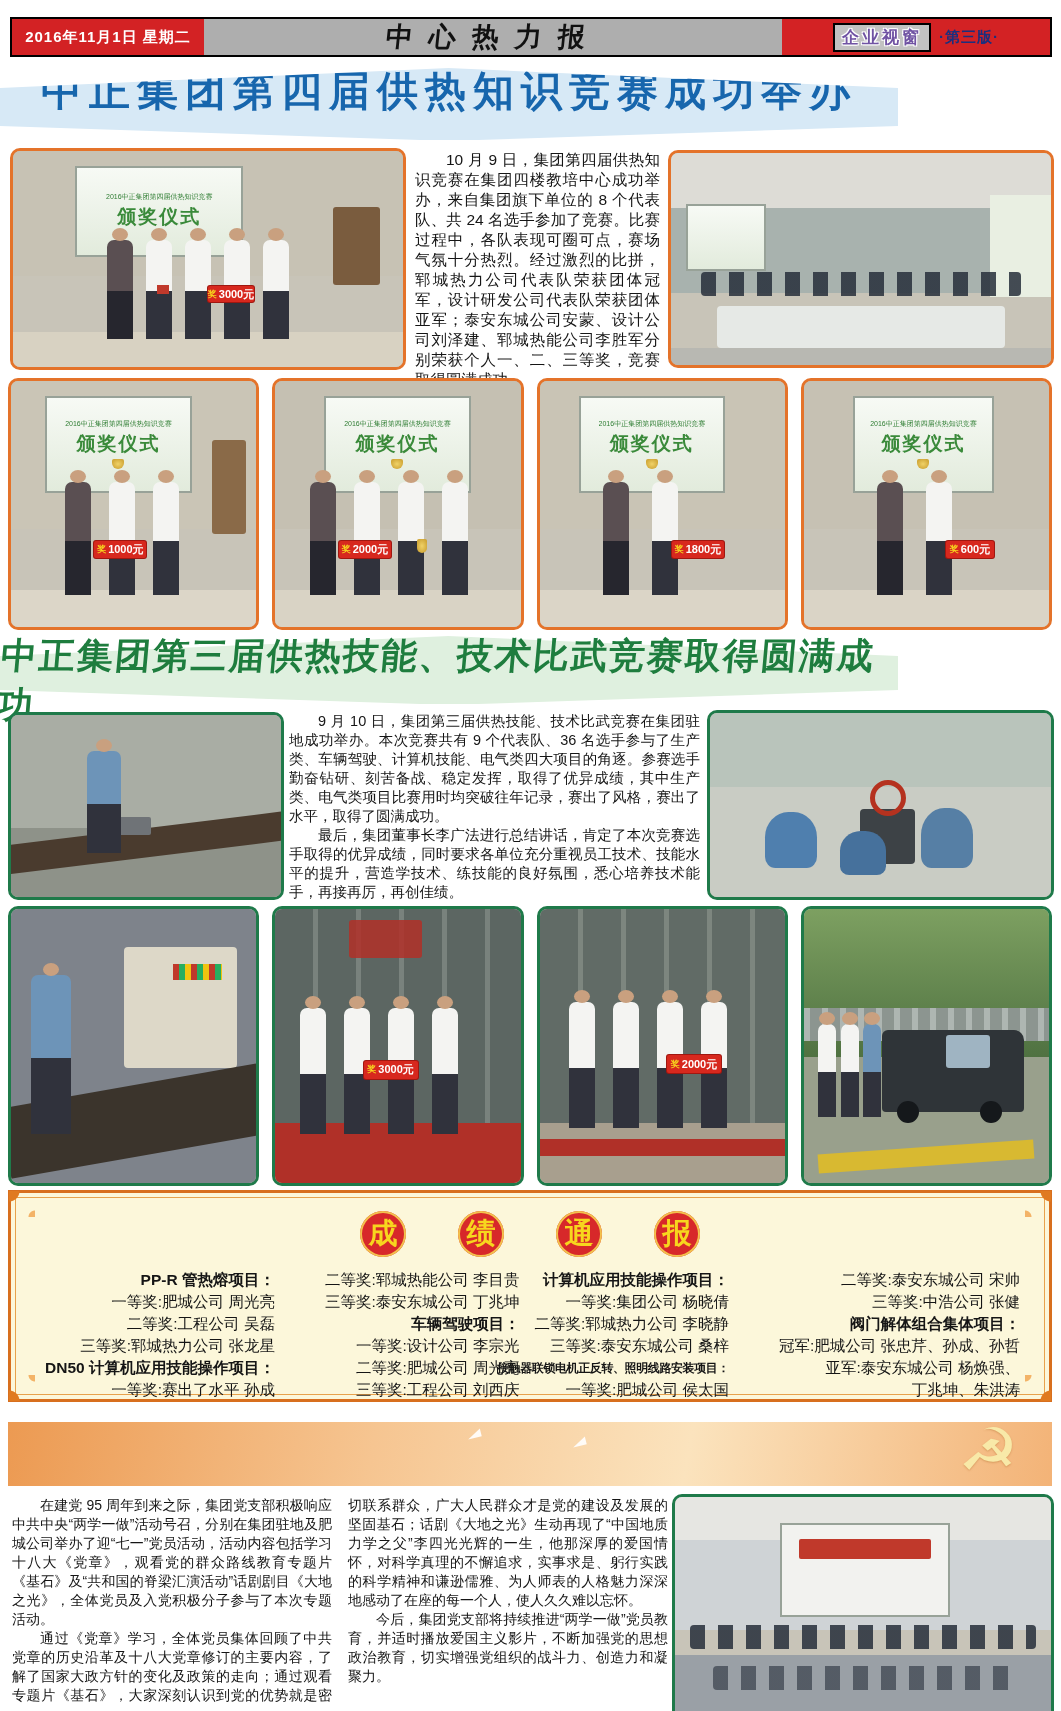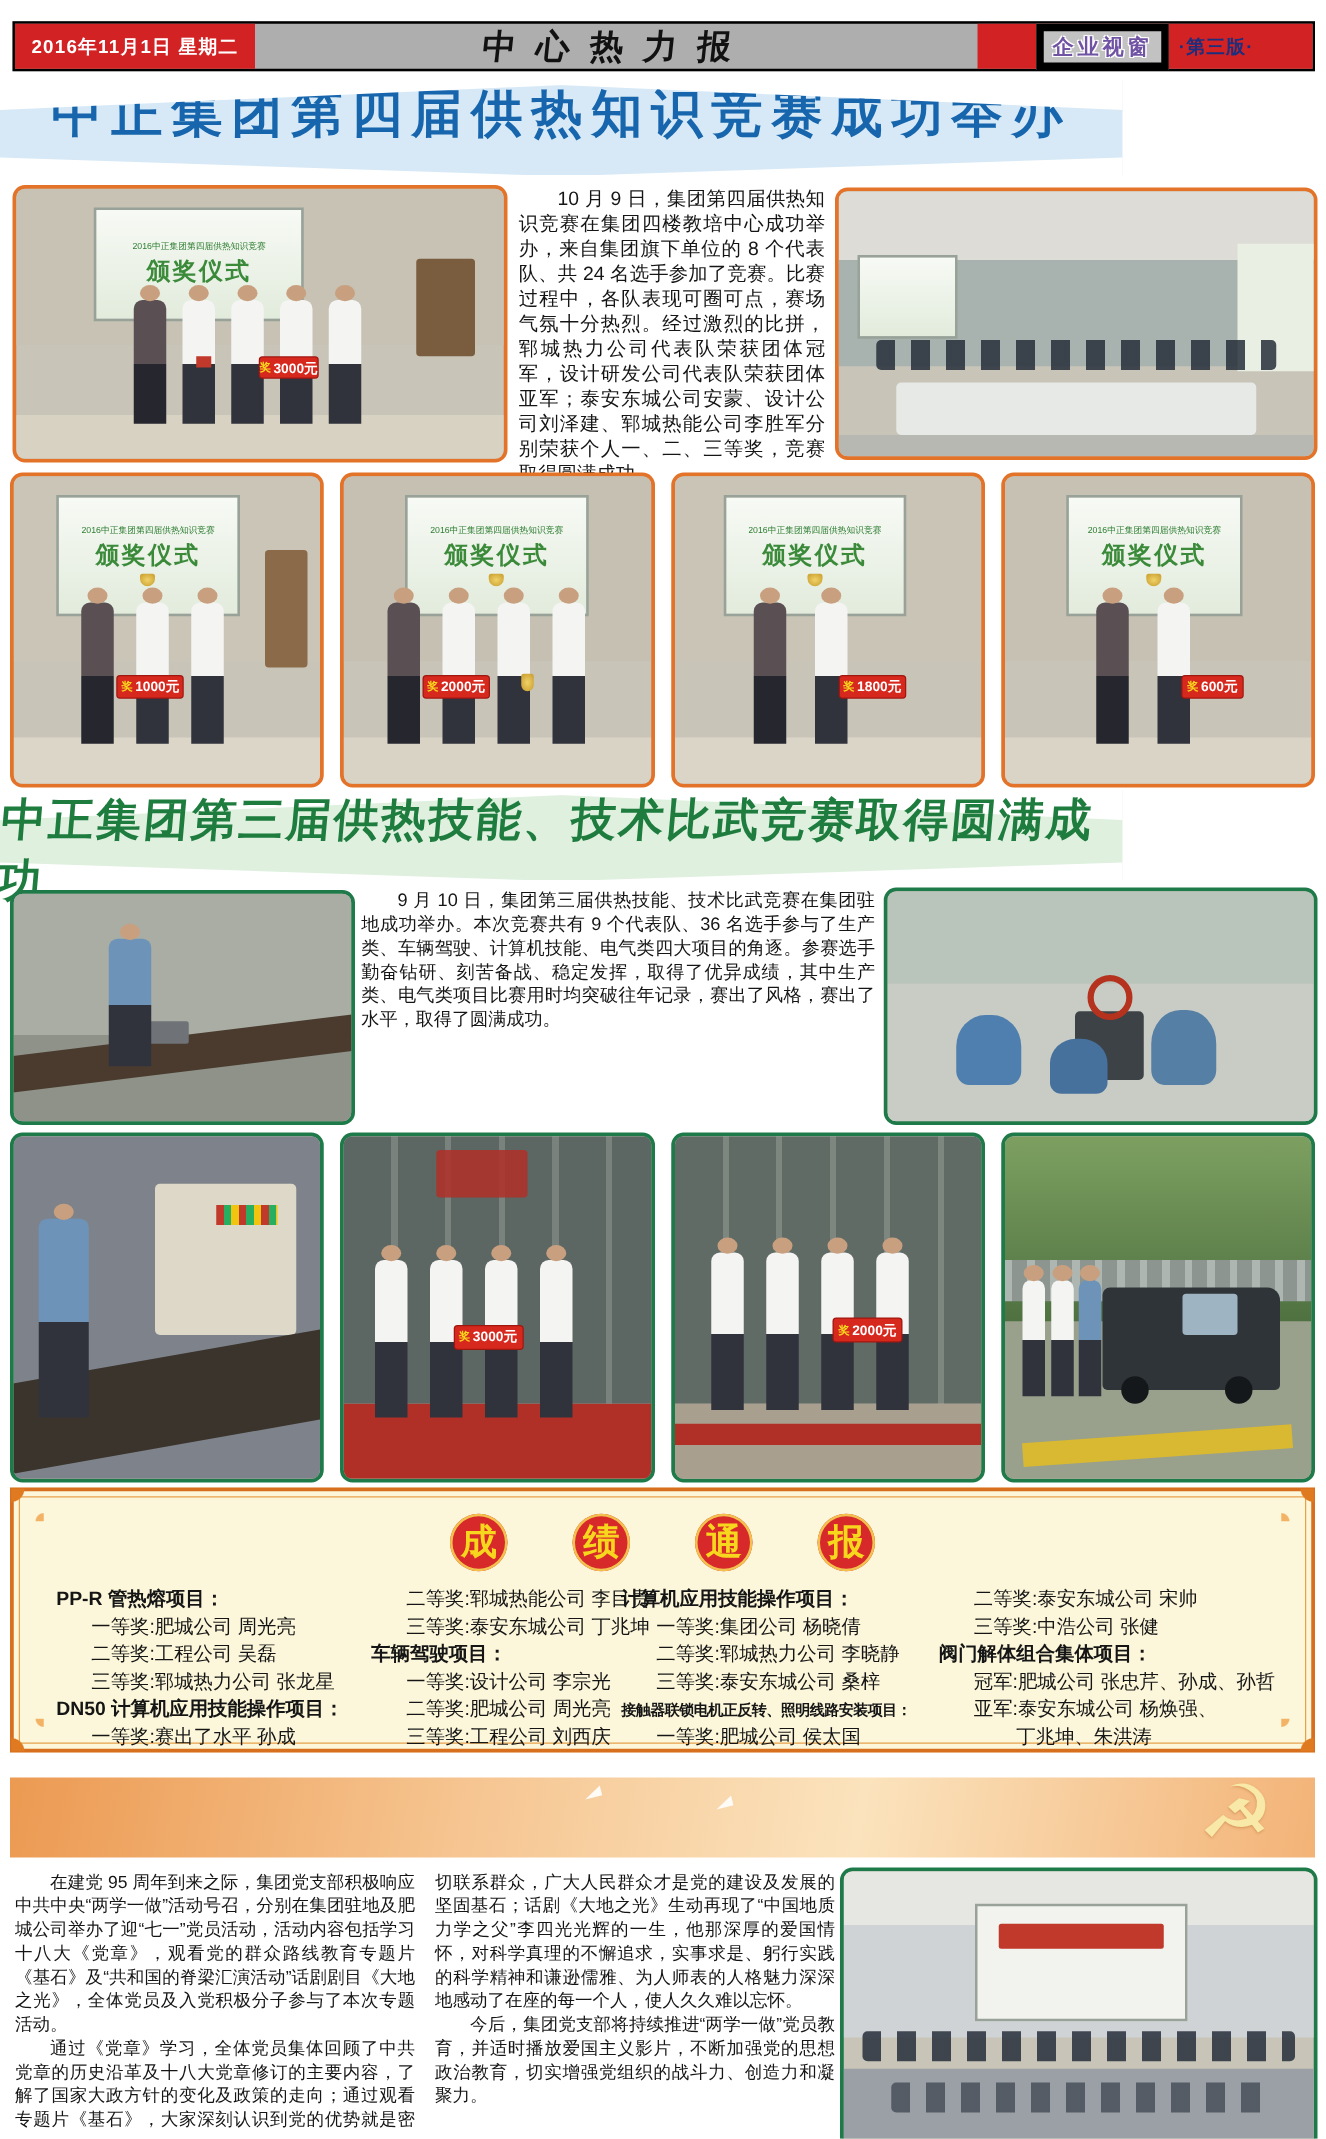--- a/index.html
+++ b/index.html
@@ -8,21 +8,21 @@
 
   
   .masthead{position:absolute;left:10px;top:17px;width:1038px;height:36px;border:2px solid #000;
             background:#aeaeae;display:flex;align-items:stretch;}
   .m-date{width:192px;background:#d32224;color:#fff;font-weight:bold;font-size:15px;
           display:flex;align-items:center;justify-content:center;letter-spacing:1px;}
   .m-center{flex:1;display:flex;align-items:center;justify-content:center;}
   .m-title{font-family:"DejaVu Serif","Liberation Serif",serif;font-weight:bold;font-size:27px;
            letter-spacing:16px;color:#111;transform:skewX(-6deg);}
   .m-right{width:268px;background:#d32224;display:flex;align-items:center;justify-content:center;gap:8px;}
-  .m-section{background:#c2c2c2;border:6px solid #000000;color:#7053a3;font-weight:bold;font-size:17px;
+  .m-section{background:#c2c2c2;border:2px solid #000000;color:#7053a3;font-weight:bold;font-size:17px;
              padding:1px 7px;letter-spacing:3px;
              text-shadow:1px 1px 0 #fff,-1px -1px 0 #fff,1px -1px 0 #fff,-1px 1px 0 #fff;}
   .m-page{color:#1b2f7e;font-weight:bold;font-size:15px;letter-spacing:1px;}
 
   
   .banner{position:absolute;left:0;width:898px;display:flex;justify-content:center;}
   .banner .wedge{position:absolute;width:0;height:0;}
   .banner-blue{top:64px;height:76px;background:#d7e9f6;}
   .banner-blue h1{margin:0;font-size:41px;font-weight:bold;color:#1766ad;letter-spacing:7px;}
   .banner-green{top:632px;height:72px;background:#dff0df;}
@@ -75,21 +75,21 @@
            border:3px solid #d86f1e;box-sizing:border-box;}
   .results .inner{position:absolute;inset:4px;border:1px solid #e8a24c;}
   .rcorner{position:absolute;width:26px;height:26px;background:
            radial-gradient(circle at 0 0,#e07a20 0 10px,rgba(0,0,0,0) 11px),
            radial-gradient(circle at 100% 100%,#f3b367 0 6px,rgba(0,0,0,0) 7px);}
   .rtitle{position:absolute;top:18px;left:0;width:100%;display:flex;justify-content:center;gap:52px;}
   .rtc{width:46px;height:46px;border-radius:50%;background:#d7282a;color:#f7d61e;font-weight:bold;
        font-size:29px;display:flex;align-items:center;justify-content:center;
        box-shadow:0 0 0 2px #f3c14d inset;}
   .rcol{position:absolute;top:76px;font-size:15.5px;line-height:22px;color:#151515;white-space:nowrap;}
-  .rln{height:22px;}
+  .rln{height:22px;text-align:right;}
   .rln.proj{font-weight:bold;}
   .rln.awd{padding-left:28px;}
   .rln.cont{padding-left:62px;}
   .rln.long{font-size:12px;font-weight:bold;letter-spacing:-.4px;}
 
   
   .banner-party{position:absolute;left:8px;top:1422px;width:1044px;height:64px;
         background:linear-gradient(100deg,#ec9a52 0%,#f6c591 35%,#fbe3bd 65%,#f3b377 100%);
         display:flex;align-items:center;justify-content:center;}
   .banner-party h1{margin:0;font-family:"DejaVu Serif","Liberation Serif",serif;font-size:38px;
@@ -236,20 +236,21 @@
   <div class="photo b-gr" style="left:8px;top:712px;width:270px;height:182px;">
     <div class="el" style="left:0;top:0;right:0;height:62%;background:#a9ada4;"></div>
     <div class="el" style="left:0;bottom:0;right:0;height:38%;background:#8e9289;"></div>
     <div class="el" style="left:-4%;bottom:22%;width:110%;height:16%;background:#4a3b2e;transform:rotate(-7deg);"></div>
     <div class="el" style="left:38%;bottom:34%;width:14%;height:10%;background:#6f7377;border-radius:2px;"></div>
     <div class="psn blue" style="left:28%;bottom:24%;height:56%;width:34px;"></div>
   </div>
 
   <div class="art art-skill">
     <p>9 月 10 日，集团第三届供热技能、技术比武竞赛在集团驻地成功举办。本次竞赛共有 9 个代表队、36 名选手参与了生产类、车辆驾驶、计算机技能、电气类四大项目的角逐。参赛选手勤奋钻研、刻苦备战、稳定发挥，取得了优异成绩，其中生产类、电气类项目比赛用时均突破往年记录，赛出了风格，赛出了水平，取得了圆满成功。</p>
+    <p>最后，集团董事长李广法进行总结讲话，肯定了本次竞赛选手取得的优异成绩，同时要求各单位充分重视员工技术、技能水平的提升，营造学技术、练技能的良好氛围，悉心培养技术能手，再接再厉，再创佳绩。</p>
   </div>
 
   <div class="photo b-gr" style="left:707px;top:710px;width:341px;height:184px;">
     <div class="el" style="left:0;top:0;right:0;height:40%;background:#b9c4bb;"></div>
     <div class="el" style="left:0;bottom:0;right:0;height:60%;background:#c9ccc4;"></div>
     <div class="el" style="left:44%;bottom:18%;width:16%;height:30%;background:#3d4246;border-radius:4px;"></div>
     <div class="el" style="left:47%;bottom:44%;width:26px;height:26px;border:5px solid #b5321f;border-radius:50%;"></div>
     <div class="el" style="left:16%;bottom:16%;width:52px;height:56px;background:#4f7fae;border-radius:45% 45% 20% 20%;"></div>
     <div class="el" style="left:62%;bottom:16%;width:52px;height:60px;background:#567fa5;border-radius:45% 45% 20% 20%;"></div>
     <div class="el" style="left:38%;bottom:12%;width:46px;height:44px;background:#46719c;border-radius:45% 45% 20% 20%;"></div>

